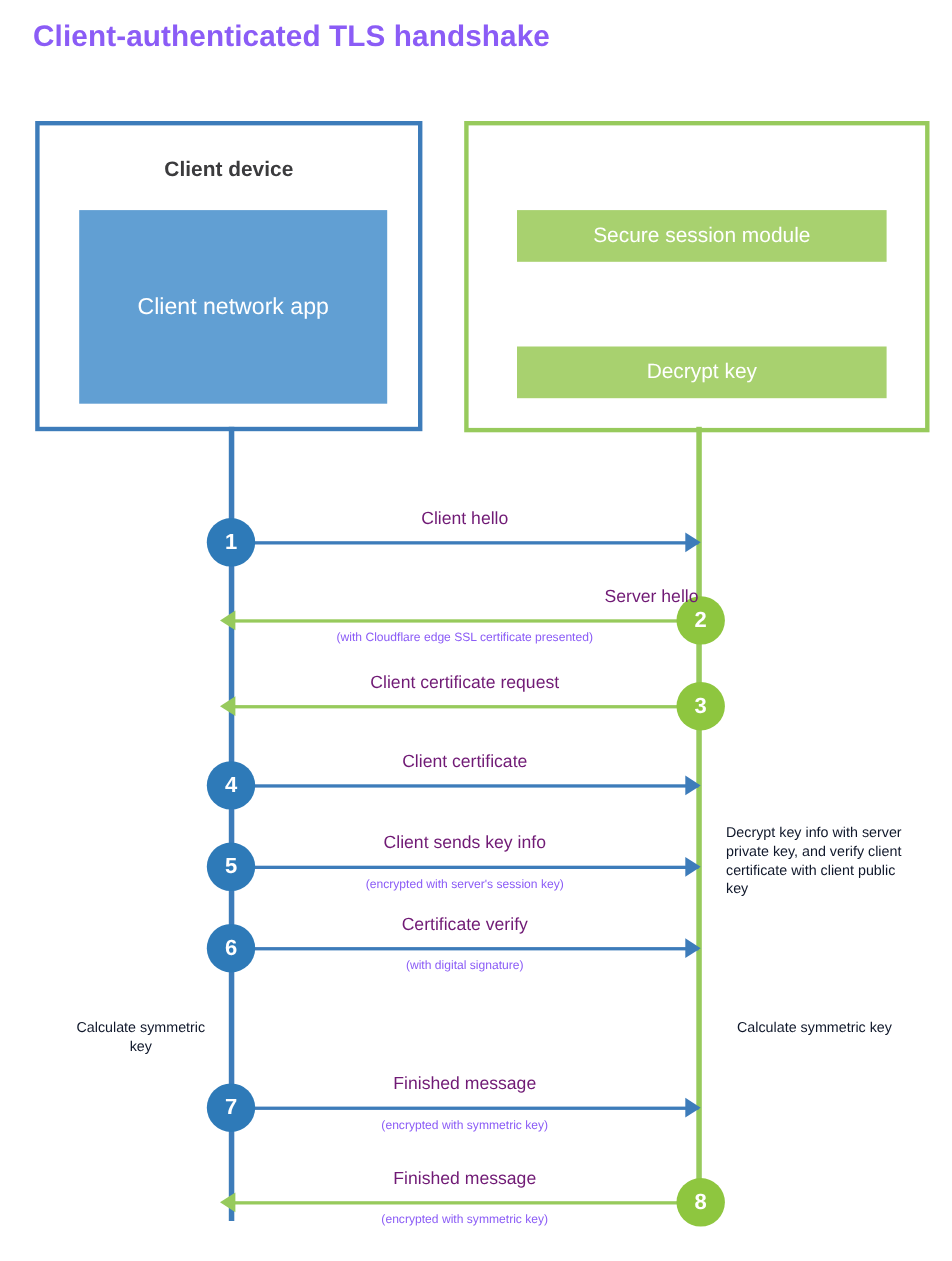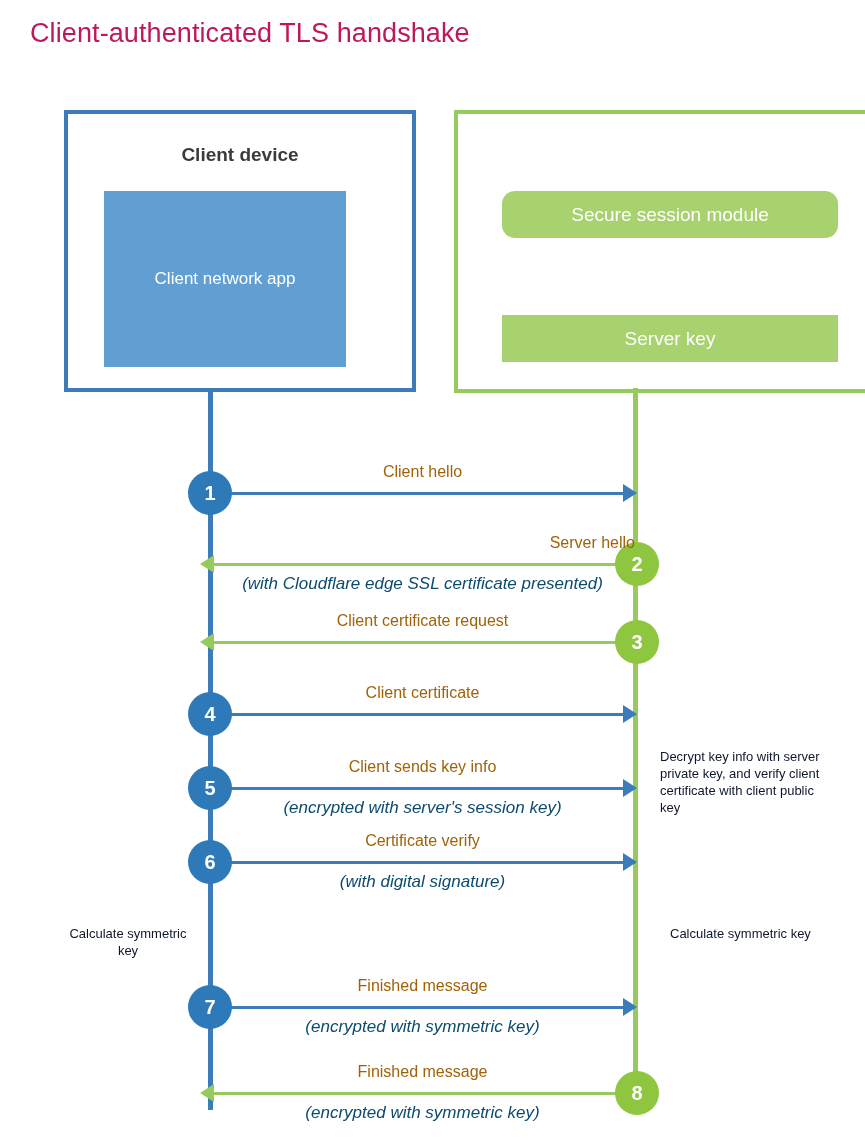--- a/index.html
+++ b/index.html
@@ -2,39 +2,39 @@
 <html><head>
 <meta charset="utf-8">
 <style>
   html,body{margin:0;padding:0;background:#ffffff;}
   body{width:865px;height:1146px;position:relative;overflow:hidden;
        font-family:"Liberation Sans", sans-serif;color:#58595b;}
 
   #diagram{position:absolute;left:0;top:0;width:865px;height:1146px;}
 
   
-  .title{position:absolute;left:30px;top:18px;font-size:27px;font-weight:400;
-         color:#be185d;letter-spacing:.1px;white-space:nowrap;}
+  .title{position:absolute;left:30px;top:18px;font-size:27px;font-weight:700;
+         color:#8b5cf6;letter-spacing:.1px;white-space:nowrap;}
 
   
-  .party-box{position:absolute;background:#ffffff;box-sizing:border-box;margin-left:32px;}
+  .party-box{position:absolute;background:#ffffff;box-sizing:border-box;}
   #client-box{left:32px;top:110px;width:352px;height:282px;border:4px solid #3d7cba;}
   #server-box{left:422px;top:110px;width:423px;height:283px;border:4px solid #97ca5c;}
 
   .party-title{position:absolute;left:0;right:0;top:30px;text-align:center;
                font-size:19px;font-weight:bold;color:#3b3b3d;}
 
-  .client-app{position:absolute;left:36px;top:77px;width:242px;height:176px;
+  .client-app{position:absolute;left:36px;top:77px;width:280px;height:176px;
               background:#619fd3;display:flex;align-items:center;justify-content:center;
-              text-align:center;color:#ffffff;font-size:17px;line-height:1.32;}
+              text-align:center;color:#ffffff;font-size:21px;line-height:1.32;}
 
   .server-item{position:absolute;left:44px;width:336px;height:47px;background:#a8d16f;
                display:flex;align-items:center;justify-content:center;
                color:#ffffff;font-size:19px;}
-  #server-item-0{top:77px;border-radius:13px;}
+  #server-item-0{top:77px;}
   #server-item-1{top:139px;}
   #server-item-2{top:201px;}
 
   
   .lifeline{position:absolute;width:5px;}
   #client-lifeline{left:208px;top:388px;height:722px;background:#3d7cba;}
   #server-lifeline{left:633px;top:388px;height:705px;background:#97ca5c;}
 
   
   .msg-line{position:absolute;height:3px;}
@@ -46,44 +46,44 @@
   .arrow-head.left.green{border-right:14px solid #97ca5c;}
 
   
   .step-circle{position:absolute;width:44px;height:44px;border-radius:50%;
                display:flex;align-items:center;justify-content:center;
                color:#ffffff;font-size:20px;font-weight:bold;}
   .step-circle.blue{background:#2e7ab8;}
   .step-circle.green{background:#8ec63f;}
 
   
-  .msg-label{position:absolute;text-align:center;font-size:16px;color:#a16207;
+  .msg-label{position:absolute;text-align:center;font-size:16px;color:#701a75;
              white-space:nowrap;}
-  .msg-sub{position:absolute;text-align:center;font-size:17px;color:#0c4a6e;
-           white-space:nowrap;font-style:italic;}
+  .msg-sub{position:absolute;text-align:center;font-size:11px;color:#8b5cf6;
+           white-space:nowrap;}
 
   .side-note{position:absolute;font-size:13px;line-height:1.32;color:#0f172a;}
   .side-note.left{text-align:center;}
   .side-note.right{text-align:left;}
 </style>
 </head>
 <body>
 
 <div id="diagram">
 
   <div class="title">Client-authenticated TLS handshake</div>
 
   <div class="party-box" id="client-box">
     <div class="party-title">Client device</div>
     <div class="client-app">Client network app</div>
   </div>
 
   <div class="party-box" id="server-box">
     <div class="server-item" id="server-item-0">Secure session module</div>
-    <div class="server-item" id="server-item-2">Server key</div>
+    <div class="server-item" id="server-item-2">Decrypt key</div>
   </div>
 
   <div class="lifeline" id="client-lifeline"></div>
   <div class="lifeline" id="server-lifeline"></div>
 
   <div class="side-note right" id="note-decrypt" style="left: 660px; top: 748px; width: 160px;">Decrypt key info with server private key, and verify client certificate with client public key</div>
   <div class="side-note left" id="note-client-calc" style="left: 62px; top: 925px; width: 132px;">Calculate symmetric key</div>
   <div class="side-note right" id="note-server-calc" style="left: 670px; top: 925px; width: 150px;">Calculate symmetric key</div>
 
   <div id="messages">

